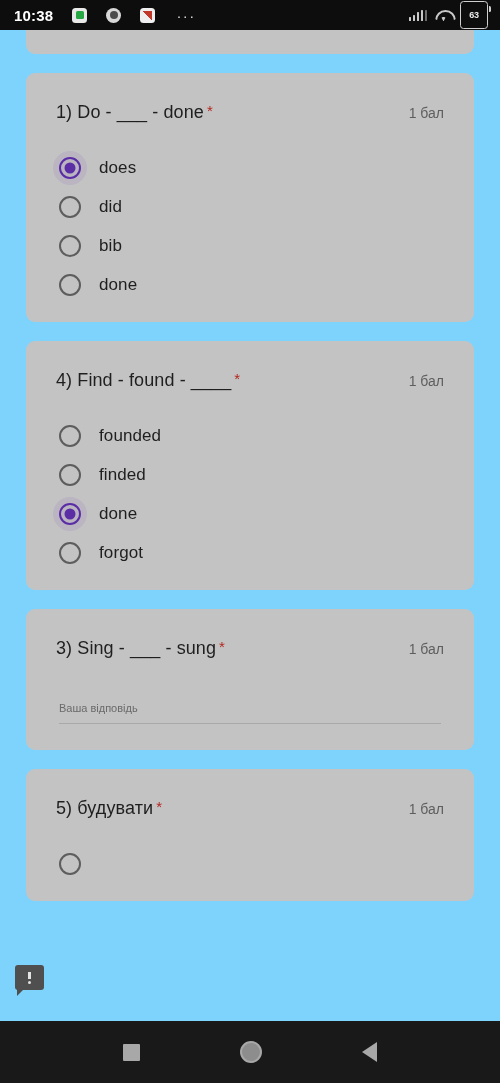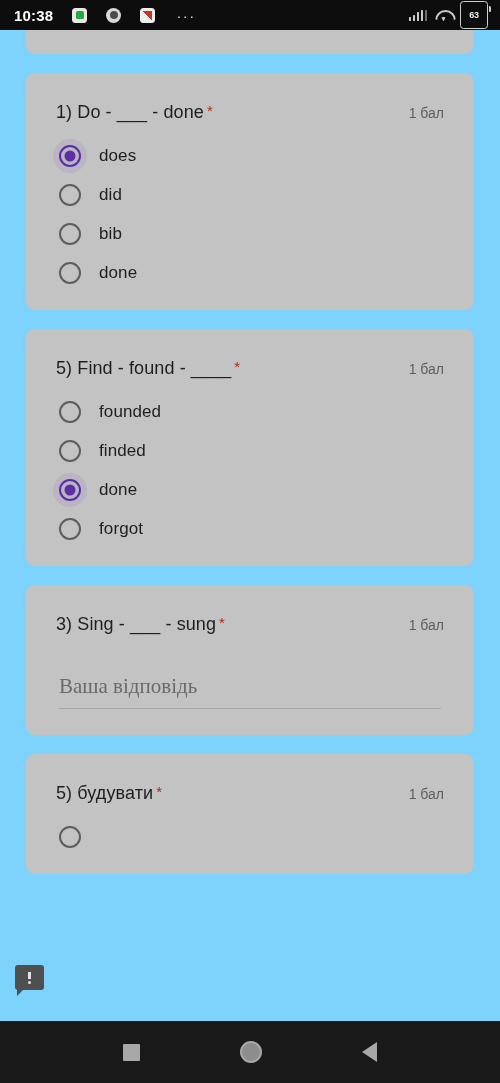--- a/index.html
+++ b/index.html
@@ -169,21 +169,21 @@
     margin-left: 3px;
   }
   .q-points {
     font-size: 14px;
     color: #5e5e5e;
     white-space: nowrap;
     padding-top: 4px;
   }
 
   .options {
-    margin-top: 20px;
+    margin-top: 32px;
     display: flex;
     flex-direction: column;
     gap: 17px;
   }
   .option {
     display: flex;
     align-items: center;
     gap: 18px;
     padding-left: 3px;
   }
@@ -226,22 +226,22 @@
 
   .answer-field {
     margin-top: 38px;
     padding: 0 3px 0 3px;
   }
   .answer-input {
     width: 100%;
     background: transparent;
     border: none;
     border-bottom: 1.4px solid #a9a9a9;
-    font-family: Liberation Serif, serif;
-    font-size: 21px;
+    font-family: Liberation Sans, sans-serif;
+    font-size: 11px;
     color: #1f1f1f;
     padding: 0 0 9px 0;
     outline: none;
   }
   .answer-input::placeholder {
     color: #6a6a6a;
   }
 
   
   .feedback-bubble {
@@ -367,21 +367,21 @@
       <div class="option">
         <span class="radio"></span>
         <span class="option-label">done</span>
       </div>
     </div>
   </div>
 
   <div class="card">
     <div class="q-head">
       <div class="q-title">
-        <span>5) Find - found - ____</span><span class="req-star">*</span>
+        <span>4) Find - found - ____</span><span class="req-star">*</span>
       </div>
       <div class="q-points">1 бал</div>
     </div>
     <div class="options">
       <div class="option">
         <span class="radio"></span>
         <span class="option-label">founded</span>
       </div>
       <div class="option">
         <span class="radio"></span>

